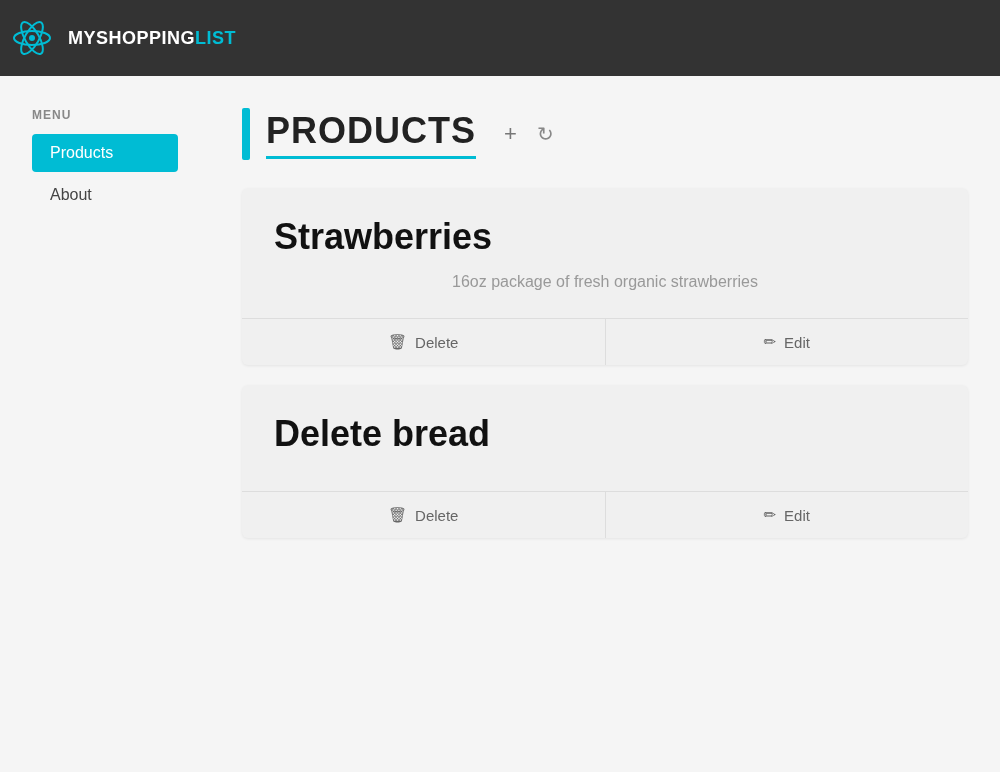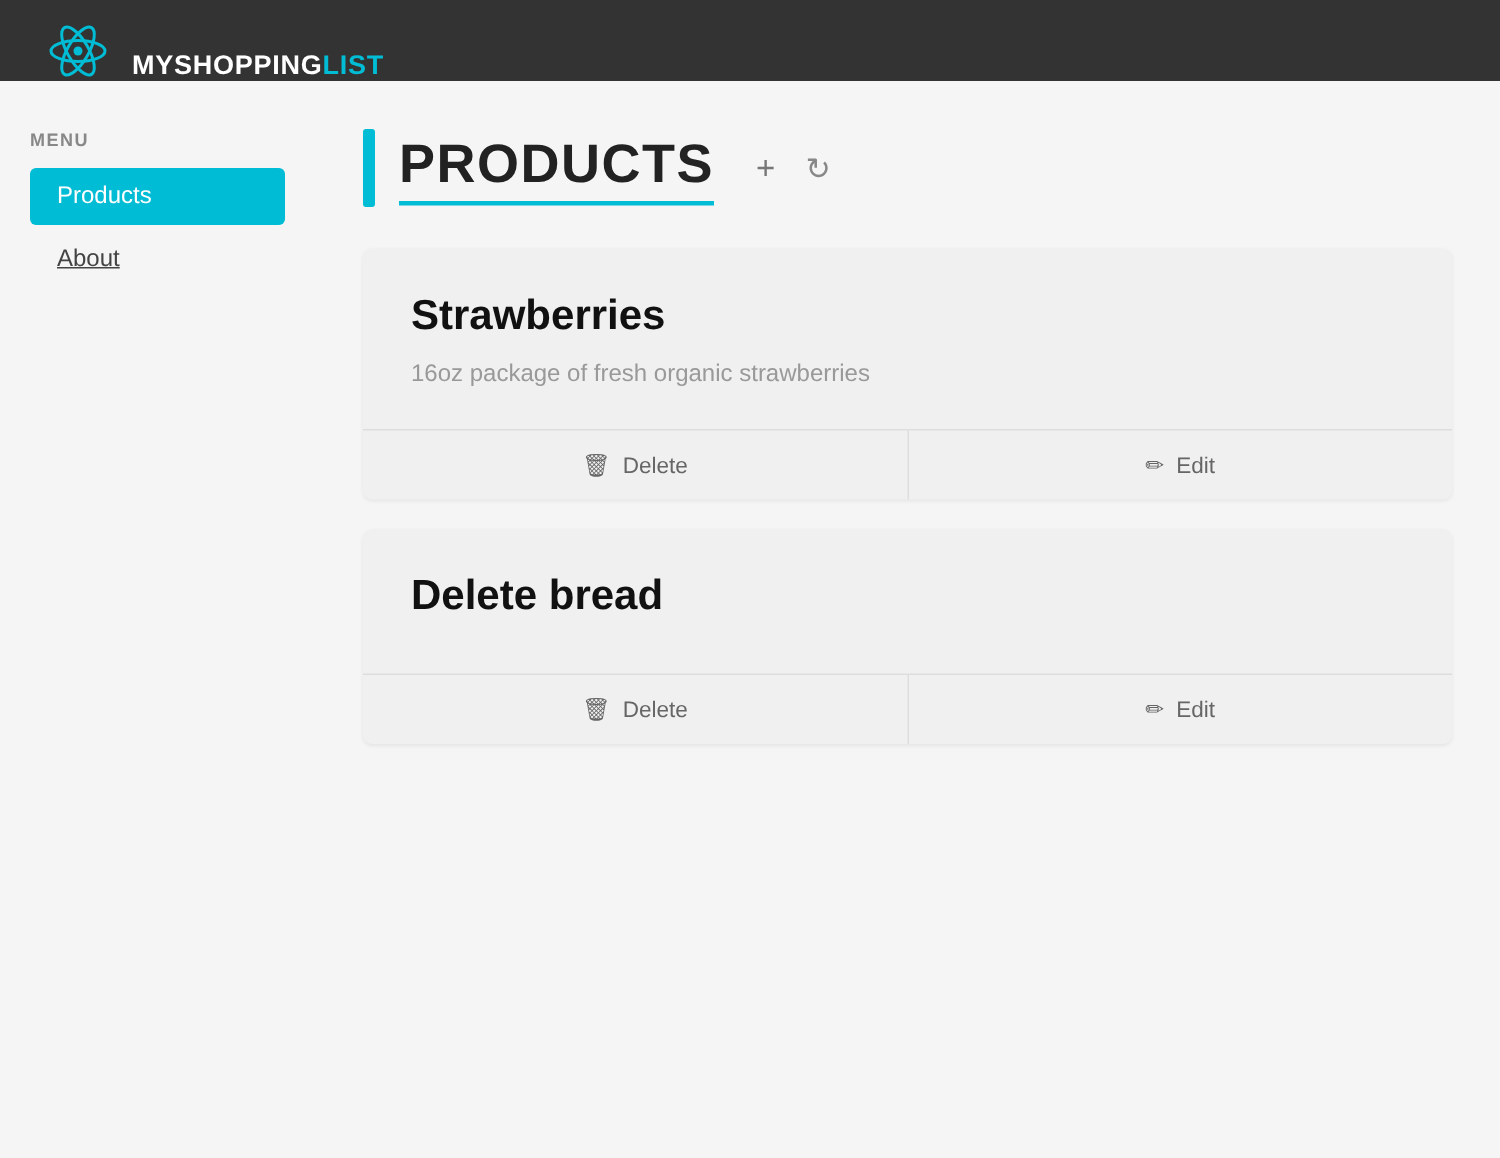--- a/index.html
+++ b/index.html
@@ -11,24 +11,24 @@
     body {
       font-family: 'Segoe UI', Arial, sans-serif;
       background: #f5f5f5;
       width: 1000px;
       min-height: 772px;
     }
 
     
     .topnav {
       background: #333;
-      height: 54px;
-      display: flex;
-      align-items: flex-end;
-      padding: 0 32px;
+      height: 76px;
+      display: flex;
+      align-items: center;
+      padding: 0 12px;
       gap: 16px;
     }
 
     .topnav-title {
       font-size: 18px;
       font-weight: bold;
       letter-spacing: 0.5px;
     }
 
     .topnav-title span.my {
@@ -44,21 +44,21 @@
     
     .main-layout {
       display: flex;
       padding: 32px 0 0 0;
     }
 
     
     .sidebar {
       width: 210px;
       min-width: 210px;
-      padding: 0 20px;
+      padding: 0 32px;
     }
 
     .sidebar-menu-label {
       font-size: 12px;
       color: #888;
       letter-spacing: 1px;
       margin-bottom: 12px;
       font-weight: 600;
     }
 
@@ -78,21 +78,20 @@
     }
 
     .sidebar-item.active {
       background: #00bcd4;
       color: #fff;
       font-weight: 500;
     }
 
     .sidebar-item:not(.active) {
       color: #444;
-      text-decoration: underline;
     }
 
     
     .content {
       flex: 1;
       padding: 0 32px;
     }
 
     
     .page-header {
@@ -154,30 +153,31 @@
       margin-bottom: 20px;
       overflow: hidden;
       box-shadow: 0 1px 3px rgba(0,0,0,0.07);
     }
 
     .product-card-body {
       padding: 28px 32px 24px 32px;
     }
 
     .product-name {
-      font-size: 28px;
+      font-size: 36px;
       font-weight: 600;
       color: #111;
       margin-bottom: 12px;
     }
 
     .product-description {
       font-size: 16px;
       color: #999;
       line-height: 1.5;
+      text-align: center;
     }
 
     .product-card-actions {
       display: flex;
       border-top: 1px solid #ddd;
     }
 
     .product-action-btn {
       flex: 1;
       padding: 14px 0;

